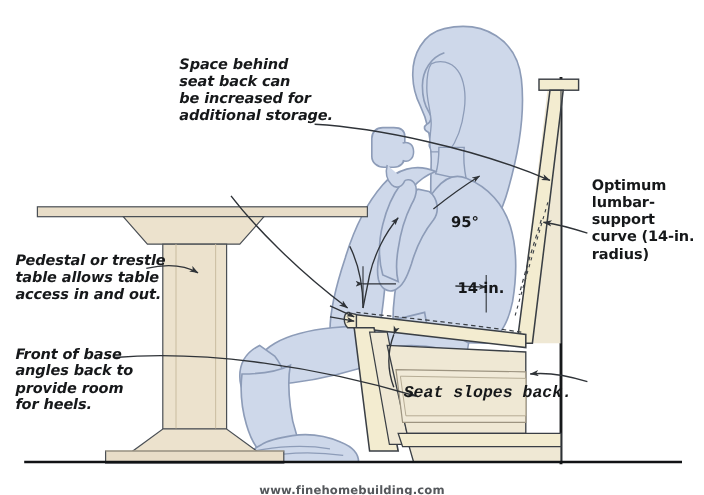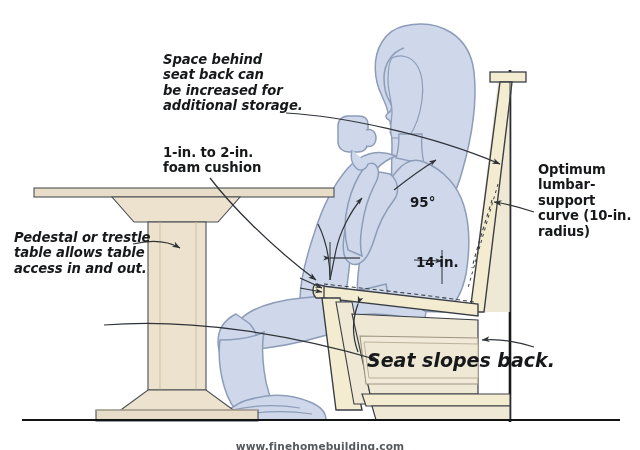--- a/index.html
+++ b/index.html
@@ -26,24 +26,25 @@
     position:absolute;
     font-size:13.4px;
     font-weight:700;
     font-style:normal;
     color:#16181a;
     margin-left:48px;
   }
 
   .seatnote{
     position:absolute;
-    font-size:19px;
+    font-size:15px;
     font-style:italic;
     font-weight:600;
     color:#16181a;
+    font-family:Liberation Mono, monospace;
   }
 
   .url{
     position:absolute;
     left:0;right:0;text-align:center;
     font-size:10.6px;
     font-weight:700;
     color:#55585c;
     letter-spacing:.1px;
   }
@@ -224,32 +225,34 @@
     <g>
       <line x1="22" y1="408" x2="620" y2="408" stroke="#111315" stroke-width="2.2"></line>
     </g>
   </svg>
 
   <div class="cap it" style="left:163px;top:40px;">Space behind
 seat back can
 be increased for
 additional storage.</div>
 
-  <div class="cap rm" style="left:163px;top:133px;">1-in. to 2-in.
-foam cushion</div>
 
   <div class="cap it" style="left:14px;top:218px;">Pedestal or trestle
 table allows table
 access in and out.</div>
 
+  <div class="cap it" style="left:14px;top:303px;">Front of base
+angles back to
+provide room
+for heels.</div>
 
   <div class="cap rm" style="left:538px;top:150px;">Optimum
 lumbar-
 support
-curve (10-in.
+curve (14-in.
 radius)</div>
 
 
   <div class="dim" style="left:362px;top:183px;">95°</div>
 
   <div class="dim" style="left:368px;top:243px;">14 in.</div>
 
   <div class="seatnote" style="left:367px;top:337px;">Seat slopes back.</div>
 
   <div class="url" style="top:428px;">www.finehomebuilding.com</div>

